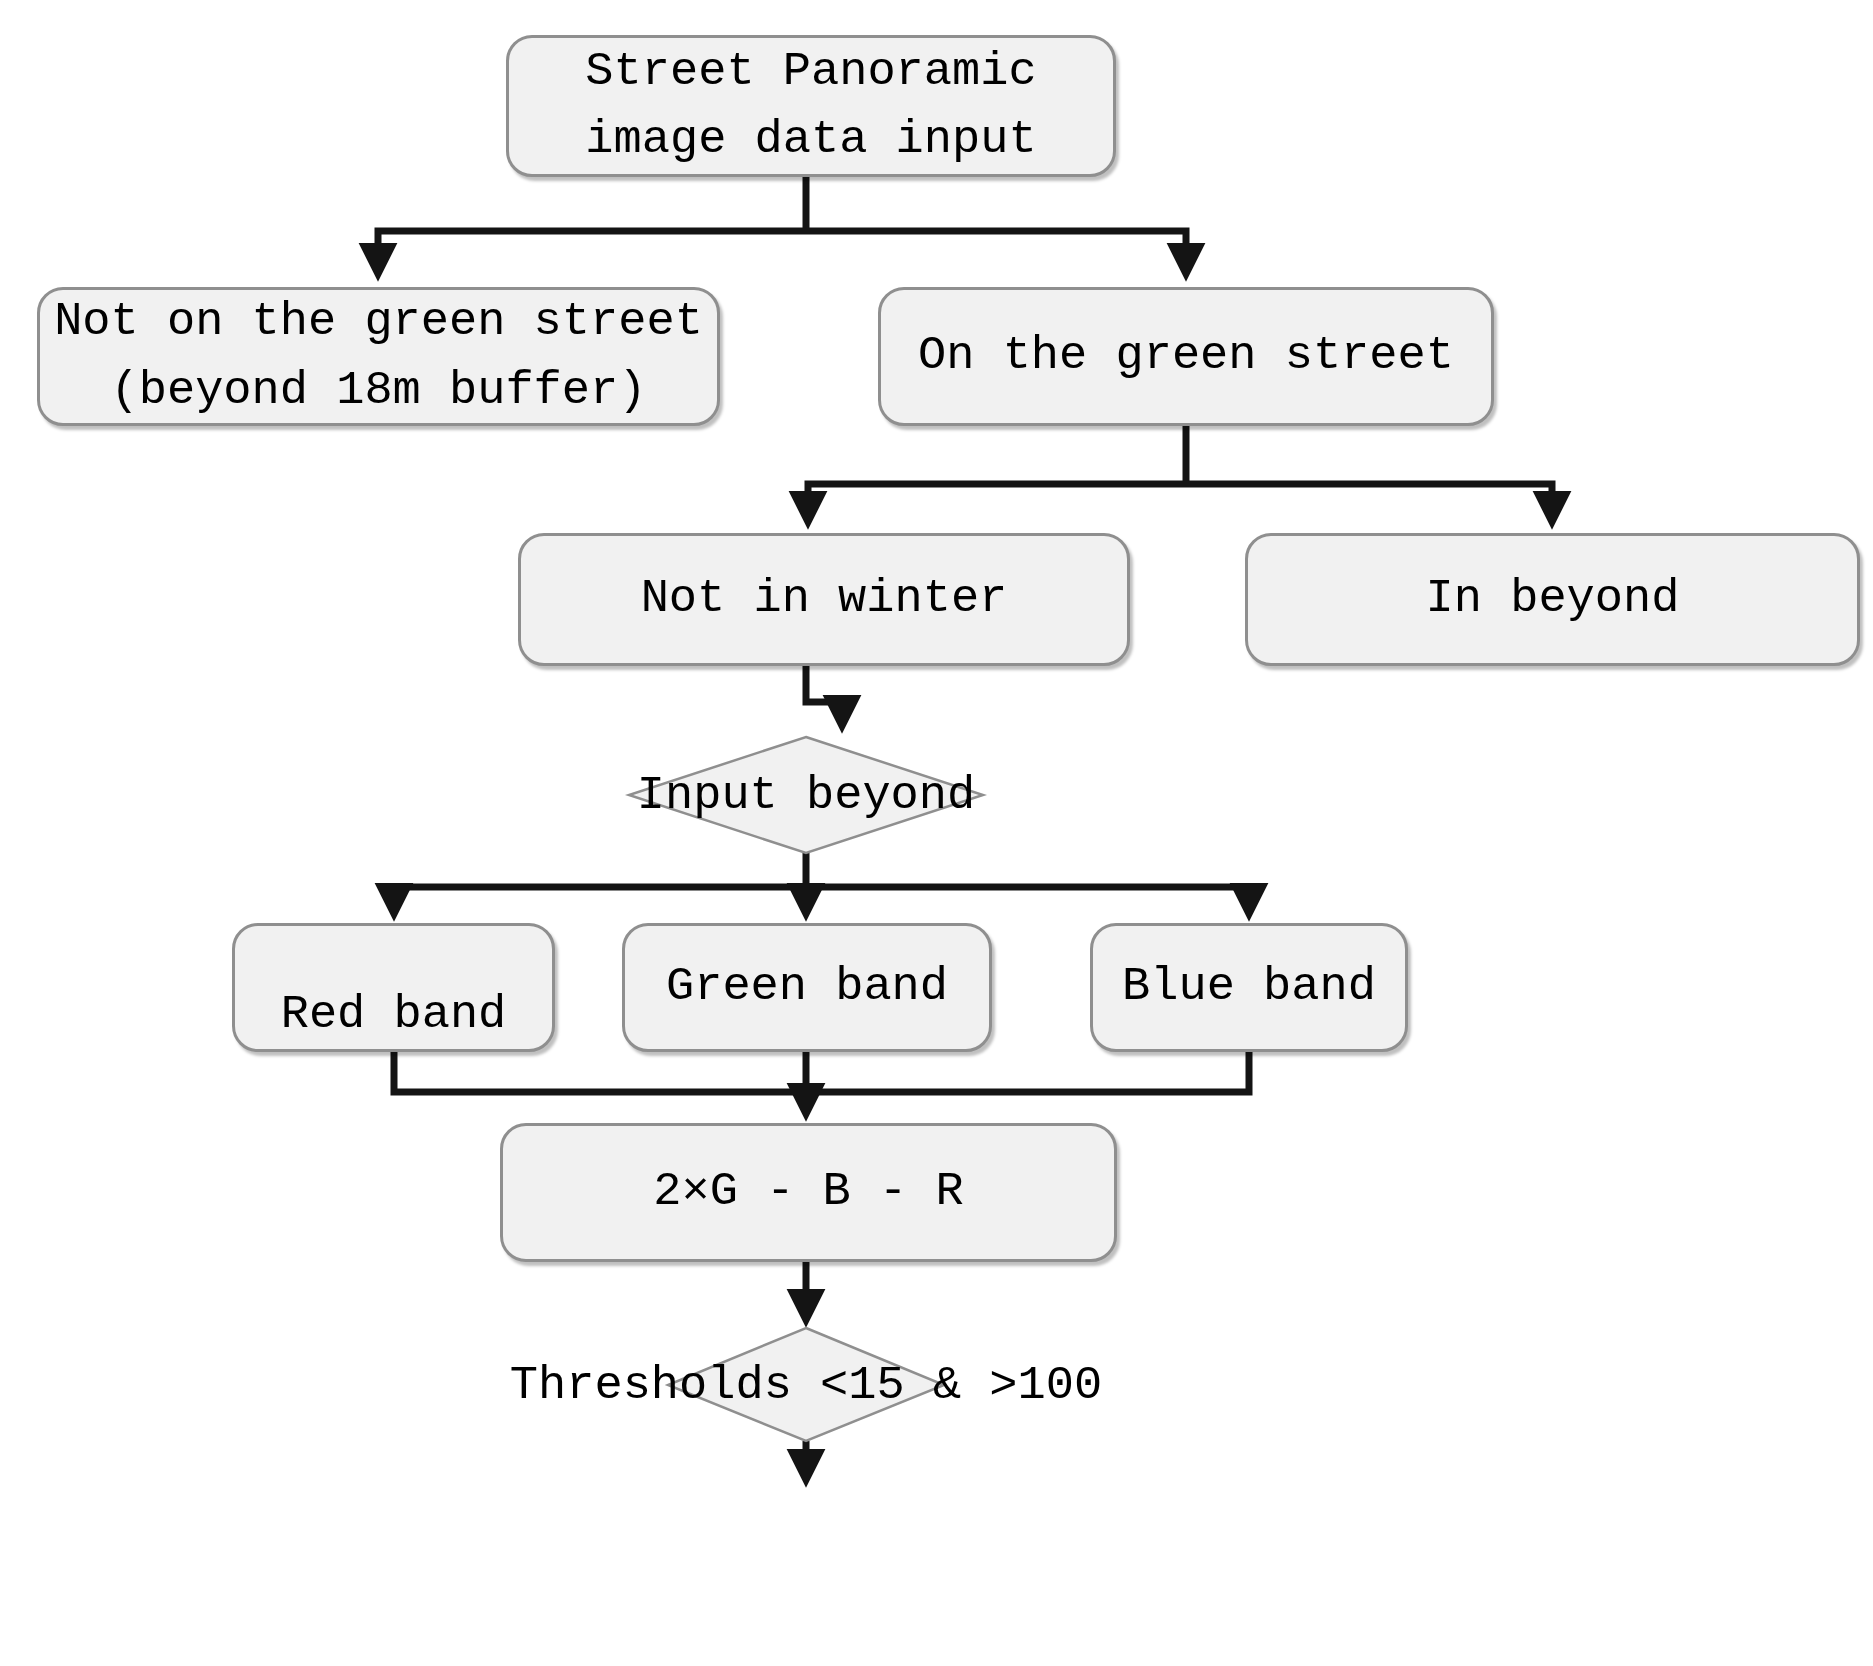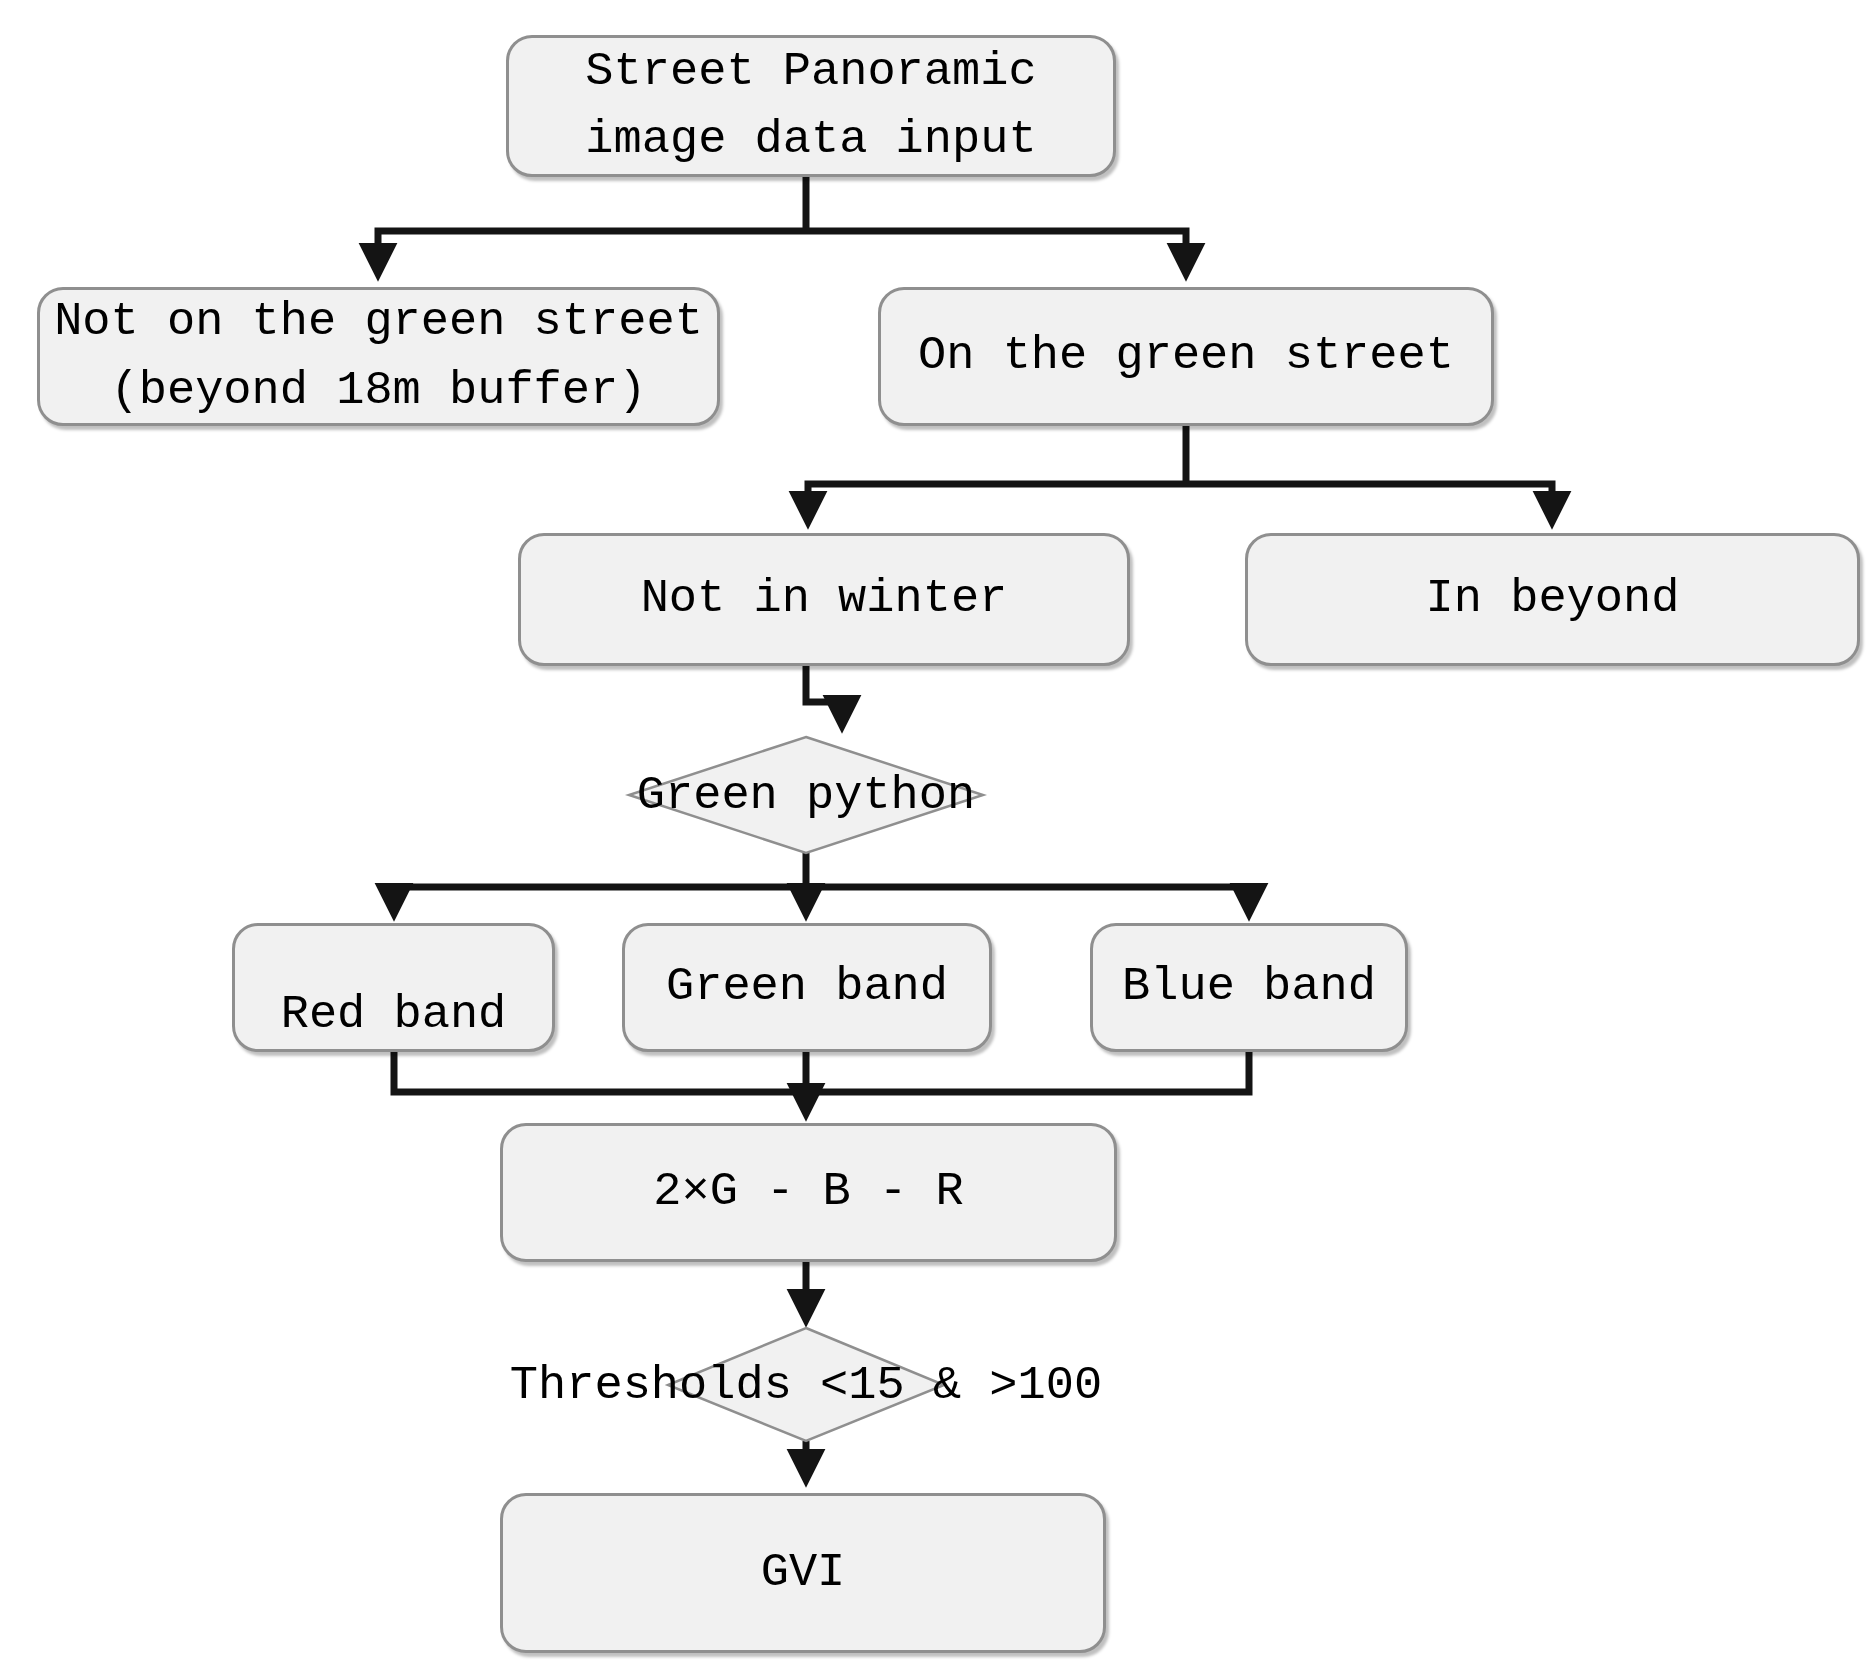--- a/index.html
+++ b/index.html
@@ -118,25 +118,22 @@
   </div>
 
   <div class="node" style="left:1090px; top:923px; width:318px; height:129px;">
     <span>Blue band</span>
   </div>
 
   <div class="node" style="left:500px; top:1123px; width:617px; height:139px;">
     <span>2×G - B - R</span>
   </div>
 
-  <div class="node" style="left:500px; top:1493px; width:606px; height:160px;">
-    <span>GVI</span>
-  </div>
 
   <div class="diamond-label" style="left:556px; top:765px; width:500px; height:60px;">
-    <span>Green python</span>
+    <span>Input beyond</span>
   </div>
 
   <div class="diamond-label" style="left:456px; top:1355px; width:700px; height:60px;">
     <span>Thresholds &lt;15 &amp; &gt;100</span>
   </div>
 
 </div>
 
 </body></html>

